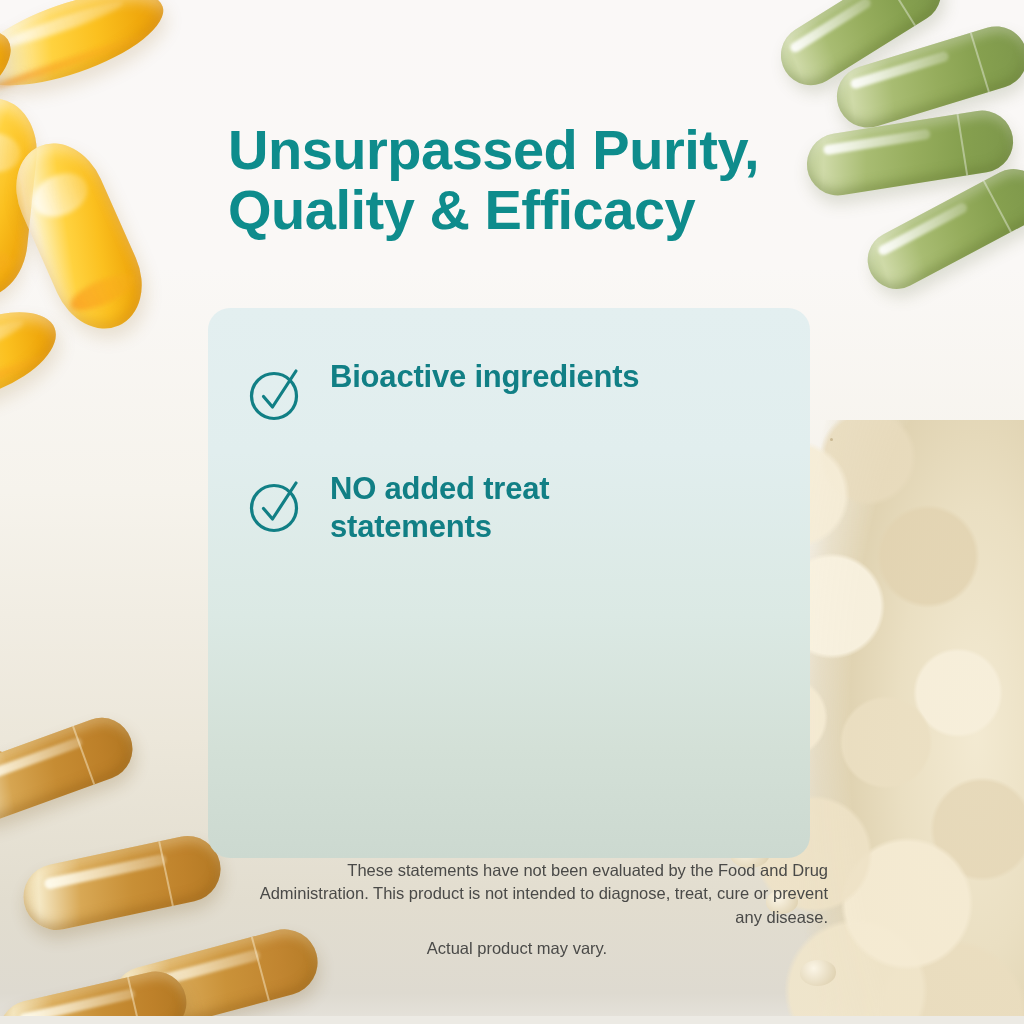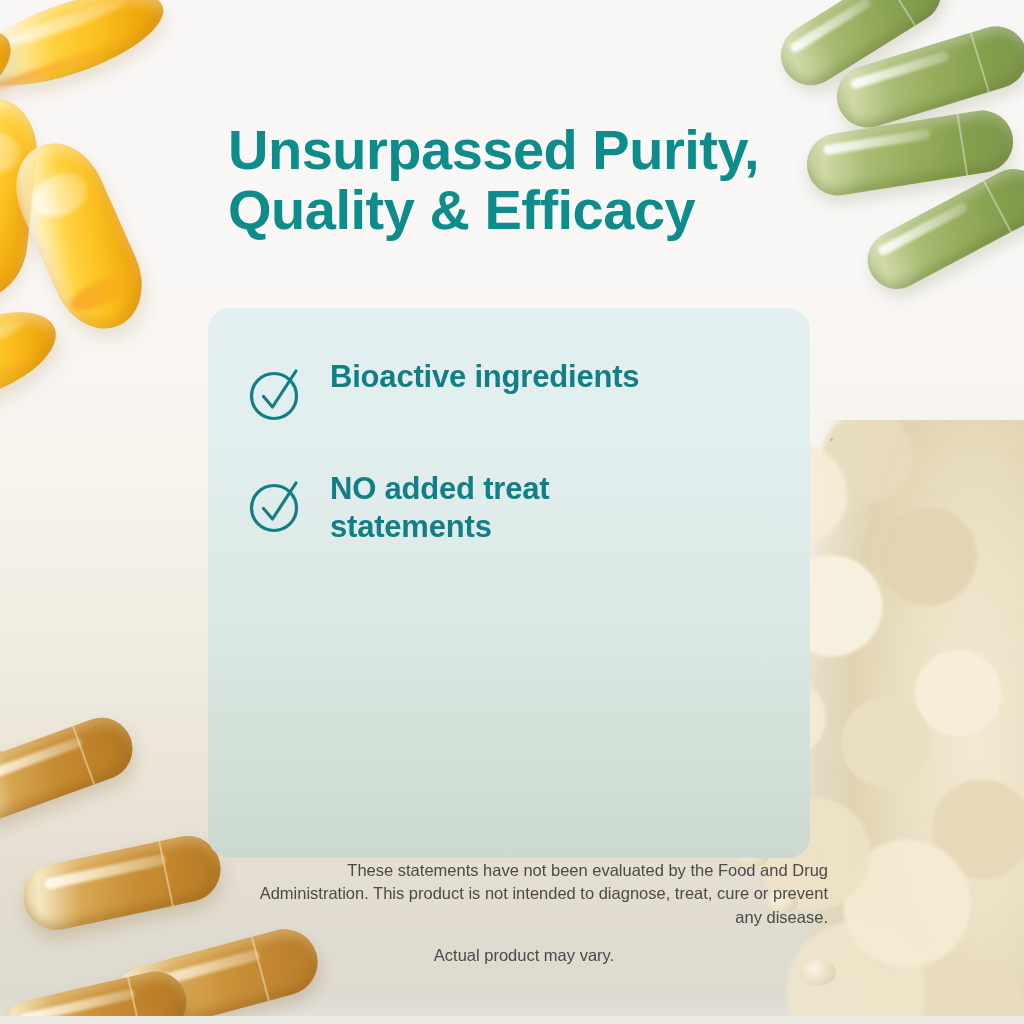--- a/index.html
+++ b/index.html
@@ -268,21 +268,21 @@
     text-align: right;
     font-size: 16.5px;
     line-height: 1.42;
     color: #4a4a48;
   }
   .disclaimer-secondary {
     position: absolute;
     left: 216px;
     top: 932px;
     width: 592px;
-    margin: 12px;
+    margin: 5px;
     text-align: center;
     font-size: 16.5px;
     line-height: 1.42;
     color: #4a4a48;
   }
 
   .bottom-strip {
     position: absolute;
     left: 0;
     right: 0;

